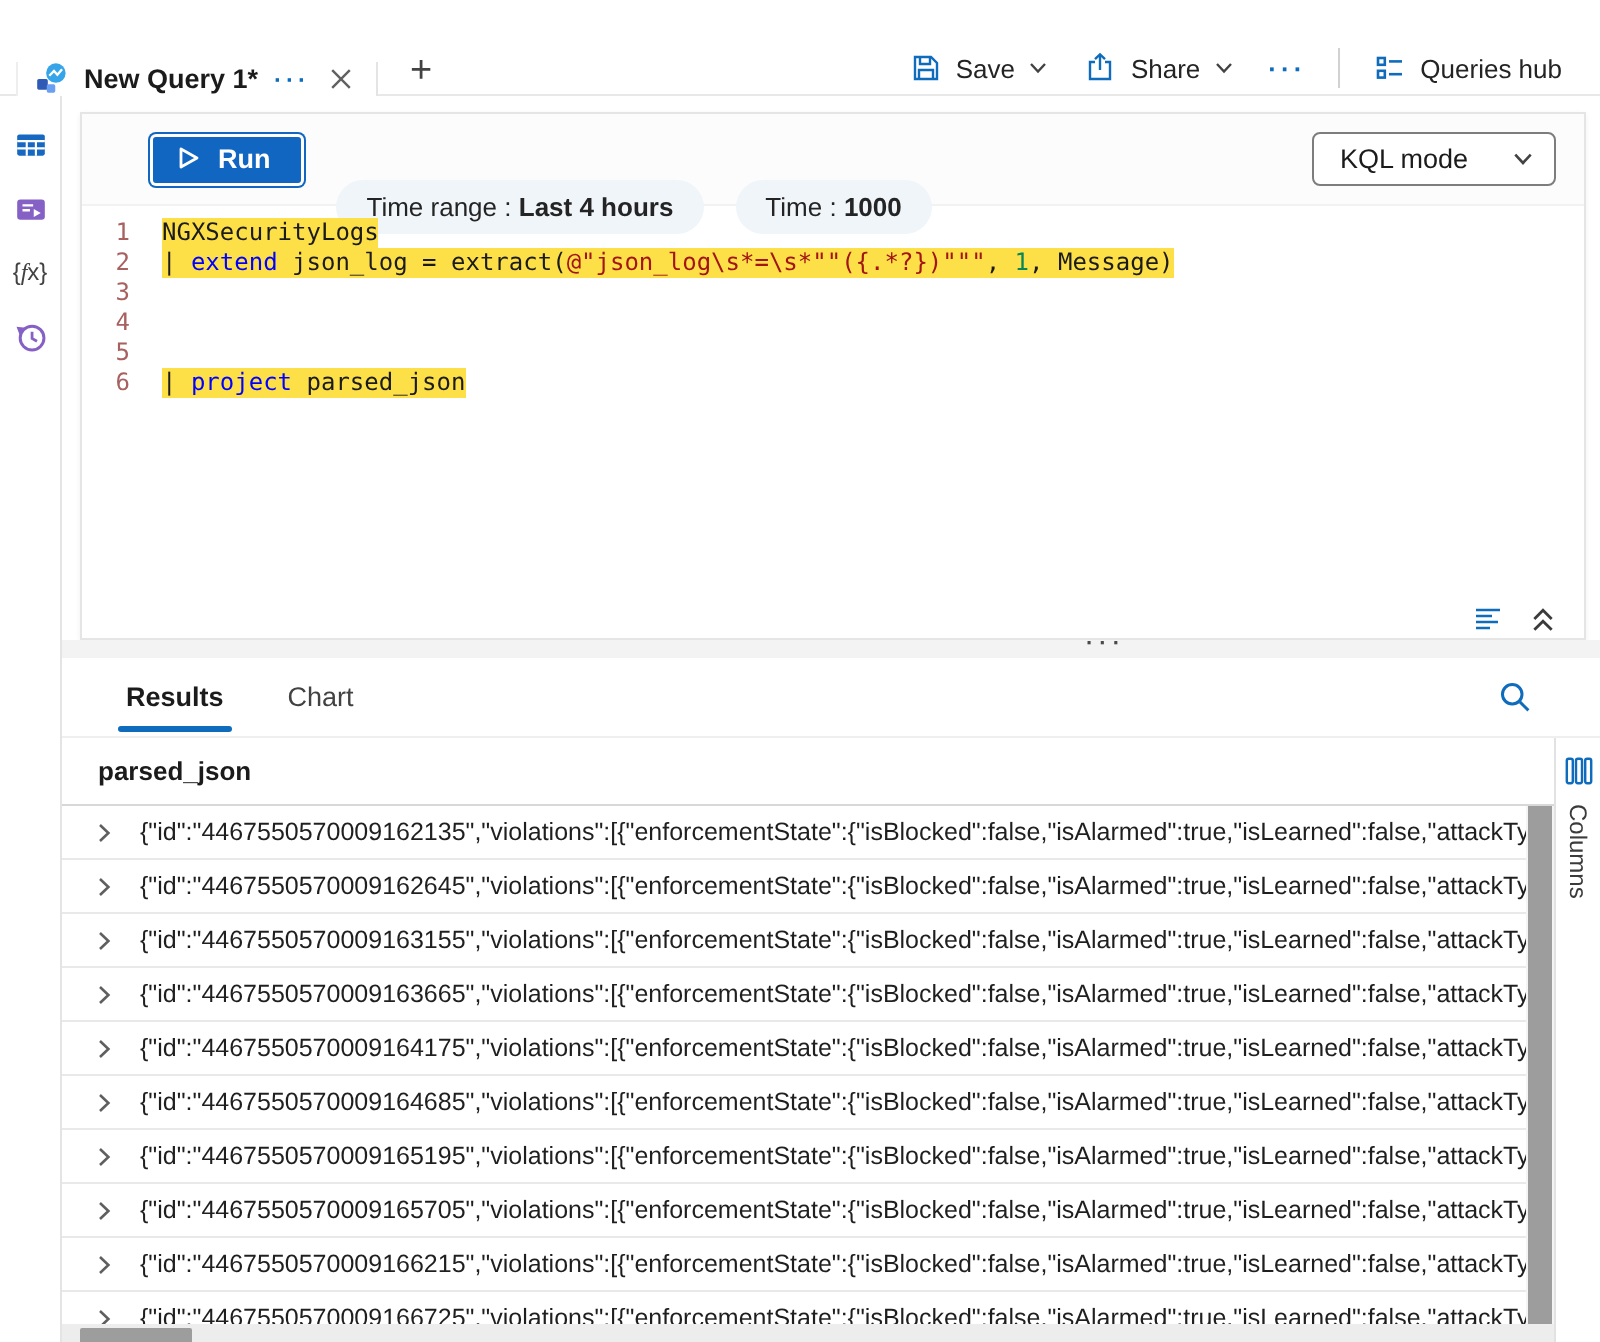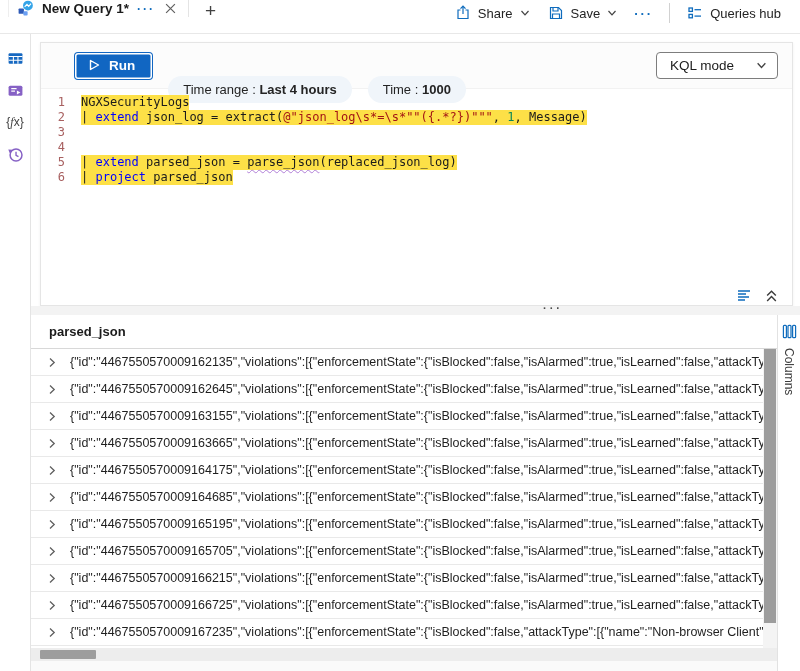--- a/index.html
+++ b/index.html
@@ -5,21 +5,21 @@
   * { box-sizing: border-box; }
   html,body { margin:0; padding:0; }
   body {
     width:800px; height:671px; overflow:hidden; position:relative;
     background:#fff; color:#242424;
     font-family:"Liberation Sans", sans-serif; font-size:13px;
   }
   svg { display:block; }
 
   
-  .tabbar { display:flex; align-items:flex-start; height:34px; border-bottom:1px solid #e8e8e8; padding-left:8px; background:#fff; }
+  .tabbar { display:flex; align-items:flex-end; height:48px; border-bottom:1px solid #e8e8e8; padding-left:8px; background:#fff; }
   .tab { display:flex; align-items:center; gap:8px; padding:0 10px 0 8px;
          border-left:1px solid #eee; border-right:1px solid #e4e4e4;
          margin-bottom:-1px; background:#fff; position:relative; z-index:2; cursor:pointer; }
   .tab-title { font-weight:bold; font-size:13.5px; color:#1b1b1b; }
   .tab-dots { color:#0f6cbd; font-weight:bold; letter-spacing:2px; font-size:12px; cursor:pointer; }
   .tab-close { color:#616161; font-size:13px; cursor:pointer; padding:2px; }
   .newtab { display:flex; align-items:center; padding:0 16px; color:#424242; font-size:19px; font-weight:300; cursor:pointer; }
   .tabbar-spacer { flex:1; }
   .cmds { display:flex; align-items:center; gap:4px; padding-right:12px; }
   .cmd { display:flex; align-items:center; gap:7px; padding:5px 7px; cursor:pointer; color:#242424; border-radius:3px; }
@@ -109,41 +109,41 @@
           <path d="M1 1 L9 9 M9 1 L1 9" stroke="#616161" stroke-width="1.1"></path>
         </svg>
     </span>
   </div>
   <div class="newtab">+</div>
   <div class="tabbar-spacer"></div>
   <div class="cmds">
     <div class="cmd">
       <span>
         <svg width="16" height="16" viewBox="0 0 16 16" fill="none" stroke="#0f6cbd" stroke-width="1.2">
+          <path d="M2.5 2.5 H10.5 L13.5 5.5 V13.5 H2.5 Z"></path>
+          <path d="M5 2.5 V6 H10 V2.5"></path>
+          <path d="M4.5 13.5 V9 H11.5 V13.5"></path>
+        </svg>
+      </span>
+      <span>Save</span>
+      <span>
+        <svg width="10" height="10" viewBox="0 0 10 10" fill="none" stroke="#424242" stroke-width="1.2">
+            <polyline points="1.5,3 5,6.8 8.5,3"></polyline>
+          </svg>
+      </span>
+    </div>
+    <div class="cmd">
+      <span>
+        <svg width="16" height="16" viewBox="0 0 16 16" fill="none" stroke="#0f6cbd" stroke-width="1.2">
           <path d="M5.5 5 H3 V13.5 H13 V5 H10.5"></path>
           <path d="M8 9 V1.5"></path>
           <polyline points="5.5,3.6 8,1.2 10.5,3.6"></polyline>
         </svg>
       </span>
       <span>Share</span>
-      <span>
-        <svg width="10" height="10" viewBox="0 0 10 10" fill="none" stroke="#424242" stroke-width="1.2">
-            <polyline points="1.5,3 5,6.8 8.5,3"></polyline>
-          </svg>
-      </span>
-    </div>
-    <div class="cmd">
-      <span>
-        <svg width="16" height="16" viewBox="0 0 16 16" fill="none" stroke="#0f6cbd" stroke-width="1.2">
-          <path d="M2.5 2.5 H10.5 L13.5 5.5 V13.5 H2.5 Z"></path>
-          <path d="M5 2.5 V6 H10 V2.5"></path>
-          <path d="M4.5 13.5 V9 H11.5 V13.5"></path>
-        </svg>
-      </span>
-      <span>Save</span>
       <span>
         <svg width="10" height="10" viewBox="0 0 10 10" fill="none" stroke="#424242" stroke-width="1.2">
             <polyline points="1.5,3 5,6.8 8.5,3"></polyline>
           </svg>
       </span>
     </div>
     <div class="cmd-more">···</div>
     <div class="cmd-divider"></div>
     <div class="cmd">
       <span>
@@ -225,21 +225,20 @@
                 <span class="code"><span class="tk-id">| </span><span class="tk-kw">extend</span><span class="tk-id"> json_log = extract(</span><span class="tk-str">@"json_log\s*=\s*""({.*?})"""</span><span class="tk-id">, </span><span class="tk-num">1</span><span class="tk-id">, Message)</span></span>
               </div>
               <div class="code-line">
                 <span class="ln">3</span>
               </div>
               <div class="code-line">
                 <span class="ln">4</span>
               </div>
               <div class="code-line">
                 <span class="ln">5</span>
-                <span class="code"><span class="tk-id">| </span><span class="tk-kw">extend</span><span class="tk-id"> parsed_json = </span><span class="tk-err">parse_json</span><span class="tk-id">(replaced_json_log)</span></span>
               </div>
               <div class="code-line">
                 <span class="ln">6</span>
                 <span class="code"><span class="tk-id">| </span><span class="tk-kw">project</span><span class="tk-id"> parsed_json</span></span>
               </div>
             </div>
           <div class="editor-corner">
             <span class="corner-btn">
               <svg width="15" height="13" viewBox="0 0 15 13" stroke="#0f6cbd" stroke-width="1.3">
                 <path d="M1 2 H13 M1 5 H9 M1 8 H12 M1 11 H8"></path>
@@ -254,20 +253,31 @@
           </div>
         </div>
       </div>
     </div>
 
     <div class="splitter">
       <span class="splitter-dots">···</span>
     </div>
 
     <div class="results">
+      <div class="results-tabs">
+        <div class="rtab active">Results</div>
+        <div class="rtab">Chart</div>
+        <div class="rtabs-spacer"></div>
+        <span>
+          <svg width="17" height="17" viewBox="0 0 16 16" fill="none" stroke="#0f6cbd" stroke-width="1.4">
+            <circle cx="6.7" cy="6.7" r="4.6"></circle>
+            <path d="M10.3 10.3 L14.3 14.3"></path>
+          </svg>
+        </span>
+      </div>
 
       <div class="grid">
         <div class="grid-center">
           <div class="grid-header">parsed_json</div>
           <div class="rows-and-v">
             <div class="rows">
                 <div class="grid-row">
                   <span class="row-chevron">
                     <svg width="10" height="11" viewBox="0 0 10 11" fill="none" stroke="#5f5f5f" stroke-width="1.3">
                       <polyline points="3,1.5 7.2,5.5 3,9.5"></polyline>

